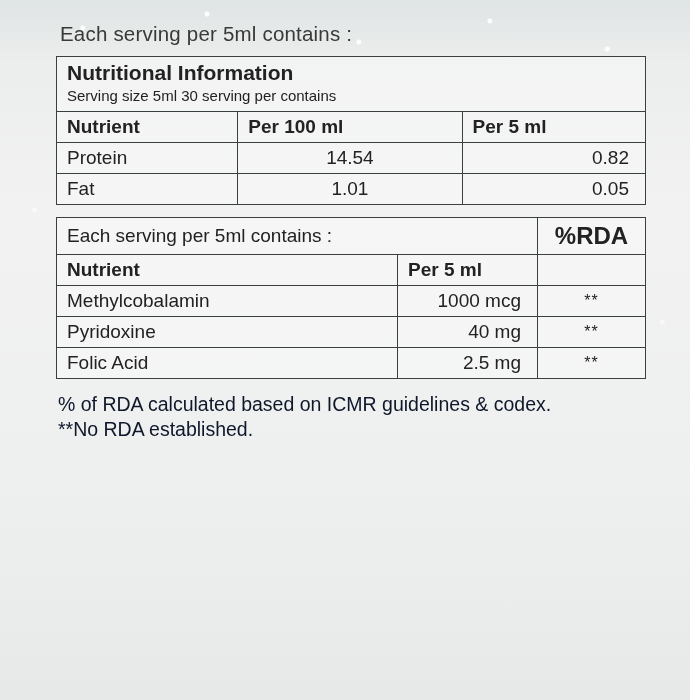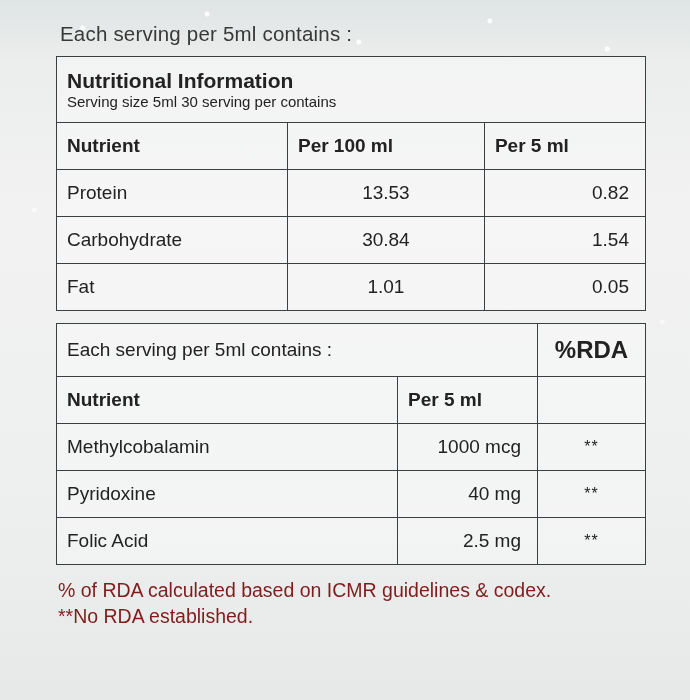--- a/index.html
+++ b/index.html
@@ -43,21 +43,21 @@
     margin: 0 0 10px 4px;
     opacity: 0.92;
   }
   table {
     border-collapse: collapse;
     width: 100%;
     background: rgba(255,255,255,0.32);
   }
   td, th {
     border: 1.6px solid #3a3f42;
-    padding: 12px 10px;
+    padding: 4px 10px;
     font-weight: normal;
     font-size: 19px;
     color: #222;
     text-align: left;
     height: 26px;
     box-sizing: border-box;
   }
   .t1 .hdr-title {
     font-size: 21px;
     font-weight: bold;
@@ -95,21 +95,21 @@
     vertical-align: middle;
   }
   .spacer {
     height: 12px;
   }
   .footnotes {
     margin-top: 13px;
     margin-left: 2px;
     font-size: 19.5px;
     line-height: 1.33;
-    color: #7f1d1d;
+    color: #0f172a;
   }
   .blur-soft {
     filter: blur(0.17px);
   }
 </style>
 </head>
 <body>
 
 <div class="paper"></div>
 
@@ -125,27 +125,22 @@
       <tr>
         <td class="hdr-sub" colspan="3">Serving size 5ml 30 serving per contains</td>
       </tr>
       <tr>
         <th class="col-head left">Nutrient</th>
         <th class="col-head">Per 100 ml</th>
         <th class="col-head">Per 5 ml</th>
       </tr>
       <tr>
         <td>Protein</td>
-        <td class="num">13.53</td>
+        <td class="num">14.54</td>
         <td class="num-right">0.82</td>
-      </tr>
-      <tr>
-        <td>Carbohydrate</td>
-        <td class="num">30.84</td>
-        <td class="num-right">1.54</td>
       </tr>
       <tr>
         <td>Fat</td>
         <td class="num">1.01</td>
         <td class="num-right">0.05</td>
       </tr>
     </tbody>
   </table>
 
   <div class="spacer"></div>

